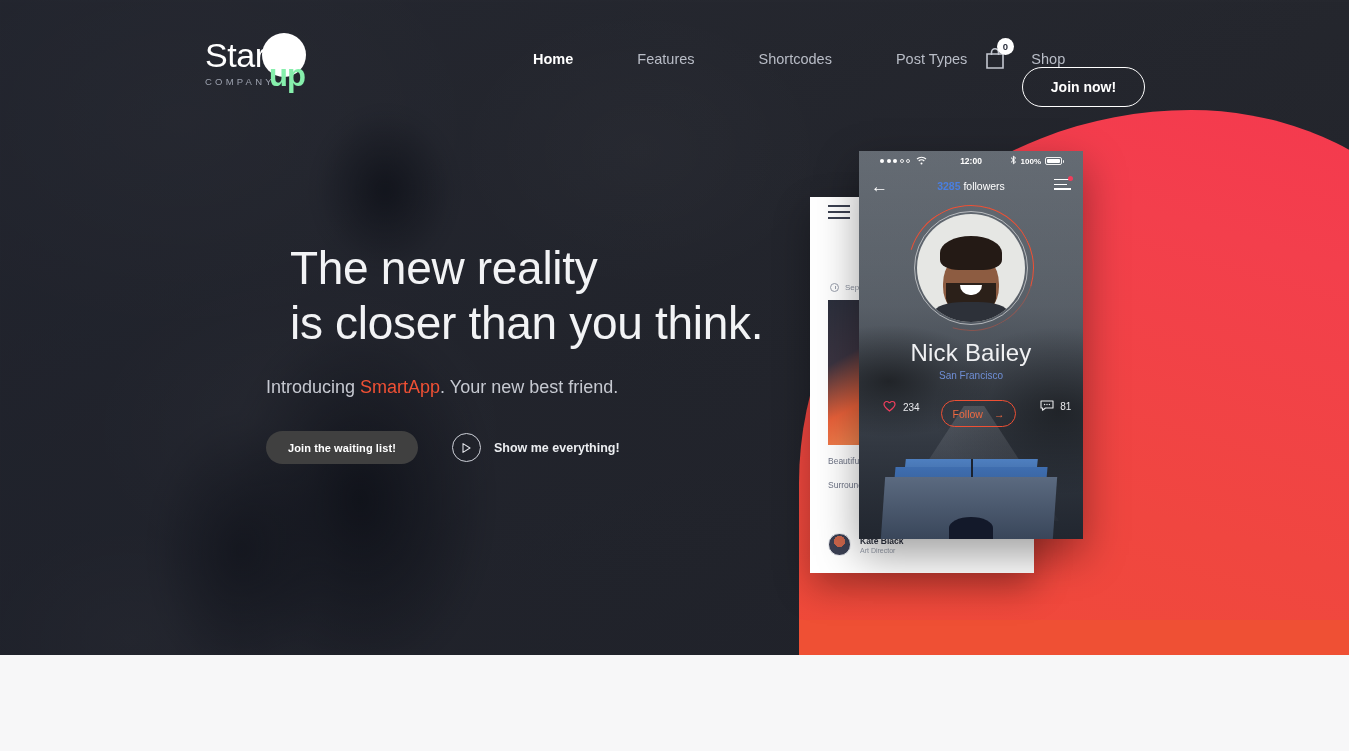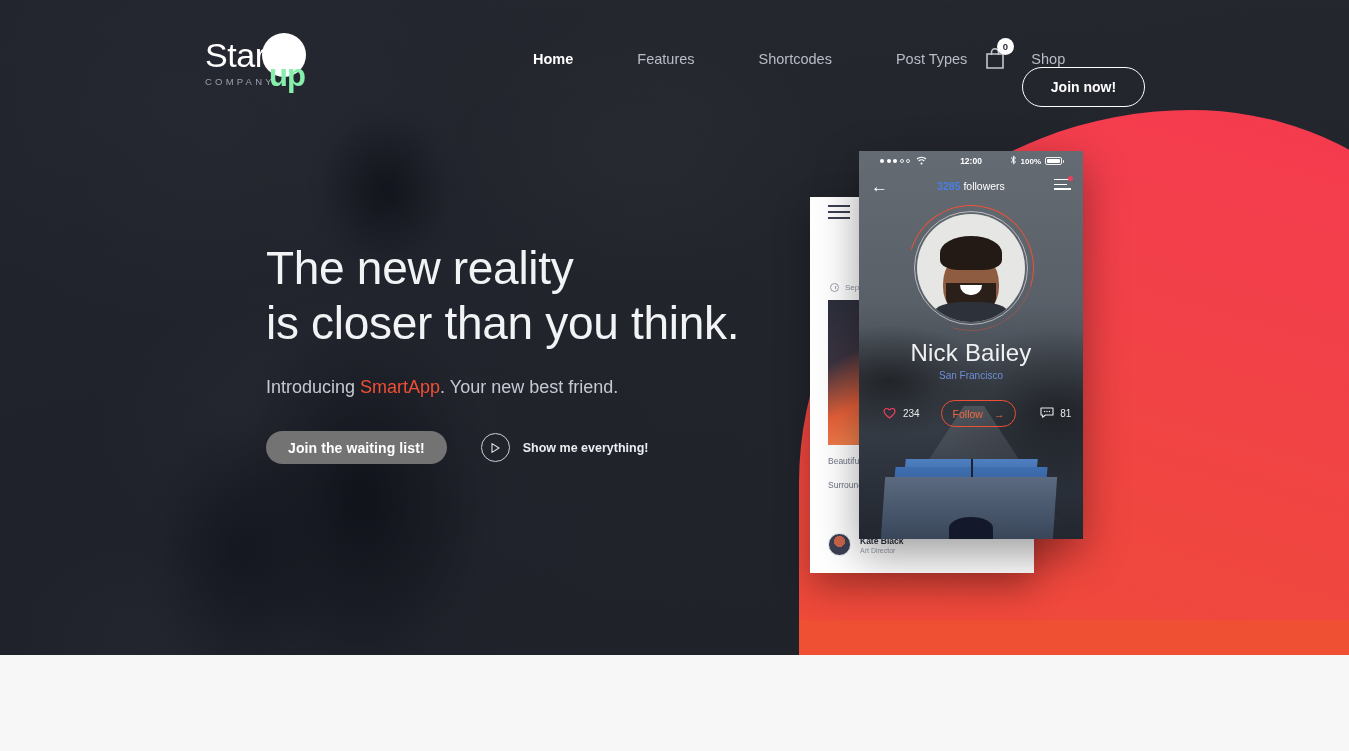--- a/index.html
+++ b/index.html
@@ -93,29 +93,30 @@
     color:#fff; font-size:14px; font-weight:700; cursor:pointer;
     font-family:"Liberation Sans", sans-serif;
     margin-top:27px;
   }
 
   
   .hero-copy { position:absolute; left:266px; top:245px; z-index:30; }
   .headline {
     font-size:46px; line-height:46px; font-weight:300; color:#f2f3f5;
     letter-spacing:-.3px;
+    margin-left:24px;
   }
   .headline .l2 { display:block; margin-top:9px; }
   .subline { margin-top:31px; font-size:18px; color:#c6c9d1; font-weight:400; }
   .subline .brand { color:#ef5034; }
 
   .cta-row { margin-top:33px; display:flex; align-items:center; }
   .cta-primary {
     height:33px; padding:0 22px; border:none; border-radius:18px;
-    background:#737373; color:#fff; font-size:14px; font-weight:700; cursor:pointer;
+    background:#404040; color:#fff; font-size:11px; font-weight:700; cursor:pointer;
     font-family:"Liberation Sans", sans-serif; letter-spacing:.1px;
   }
   .cta-secondary { display:flex; align-items:center; margin-left:34px; cursor:pointer; }
   .play-circle {
     width:29px; height:29px; border-radius:50%; border:1.4px solid #cdd0d8;
     display:flex; align-items:center; justify-content:center;
   }
   .cta-secondary .lbl { margin-left:13px; font-size:12.5px; font-weight:700; color:#eceef1; }
 
   
@@ -197,21 +198,21 @@
   }
   .pf-face { position:absolute; left:50%; top:34%; transform:translateX(-50%); width:56px; height:66px; border-radius:50% 50% 46% 46%; background:#8d5c41; }
   .pf-hair { position:absolute; left:50%; top:20%; transform:translateX(-50%); width:62px; height:34px; border-radius:50% 50% 30% 30%; background:#241a15; }
   .pf-beard { position:absolute; left:50%; top:64%; transform:translateX(-50%); width:50px; height:30px; border-radius:0 0 50% 50%; background:#2b2019; }
   .pf-smile { position:absolute; left:50%; top:66%; transform:translateX(-50%); width:22px; height:10px; border-radius:0 0 12px 12px; background:#fff; }
   .pf-body-shirt { position:absolute; left:50%; bottom:-6px; transform:translateX(-50%); width:74px; height:26px; border-radius:40% 40% 0 0; background:#2d3139; }
 
   .pf-name { position:absolute; left:0; right:0; top:188px; text-align:center; font-size:24px; font-weight:300; color:#f0f1f3; letter-spacing:.2px; }
   .pf-city { position:absolute; left:0; right:0; top:219px; text-align:center; font-size:10px; color:#6f8fd6; }
 
-  .pf-actions { position:absolute; left:15px; right:0; top:249px; display:flex; align-items:center; justify-content:center;gap:12px; }
+  .pf-actions { position:absolute; left:15px; right:0; top:249px; display:flex; align-items:flex-start; justify-content:center;gap:12px; }
   .pf-likes, .pf-comments { display:flex; align-items:center; color:#e8e9ec; font-size:10px; }
   .pf-likes { width:62px; justify-content:center; gap:7px; }
   .pf-comments { width:62px; justify-content:center; gap:6px; }
   .pf-follow {
     width:86px; height:27px; border:1.3px solid #ef5034; border-radius:14px;
     background:transparent; color:#ef6a42; font-size:10.5px; cursor:pointer;
     display:flex; align-items:center; justify-content:center; gap:11px;
     font-family:"Liberation Sans", sans-serif;
   }
   .pf-cards { position:absolute; left:0; right:0; bottom:0; height:92px; }

